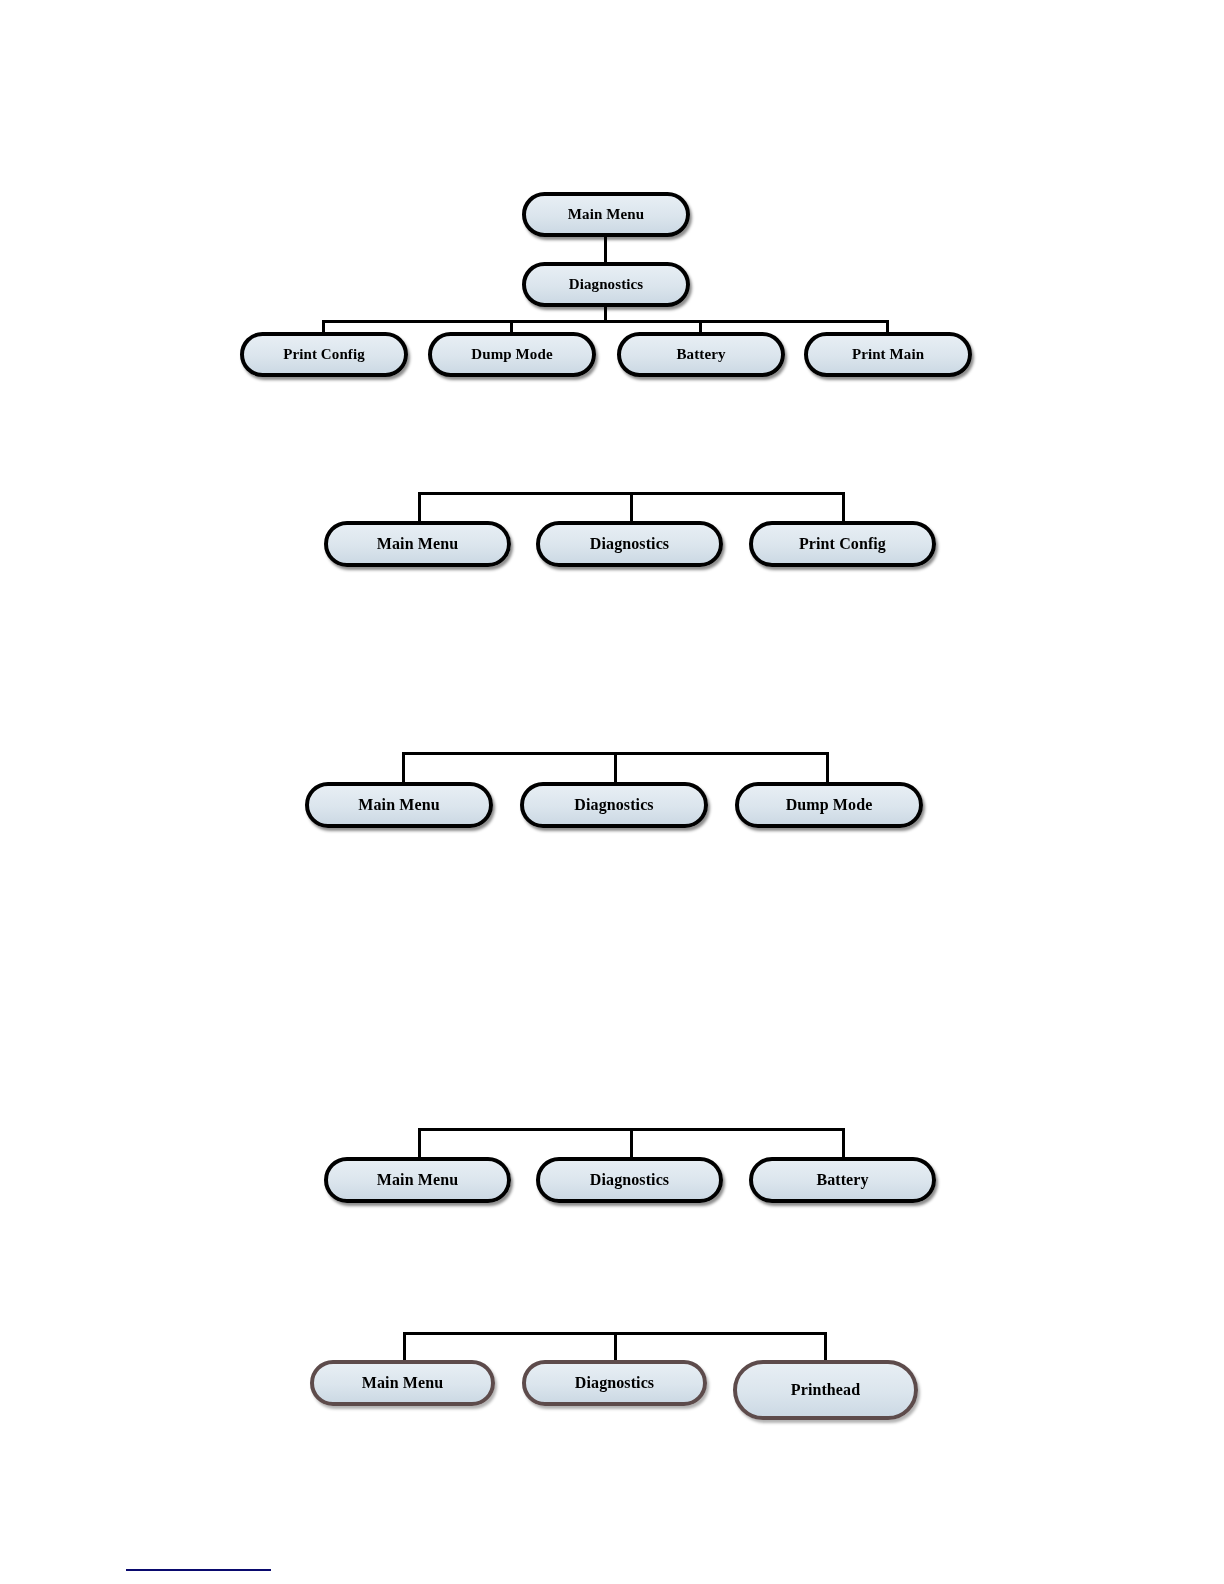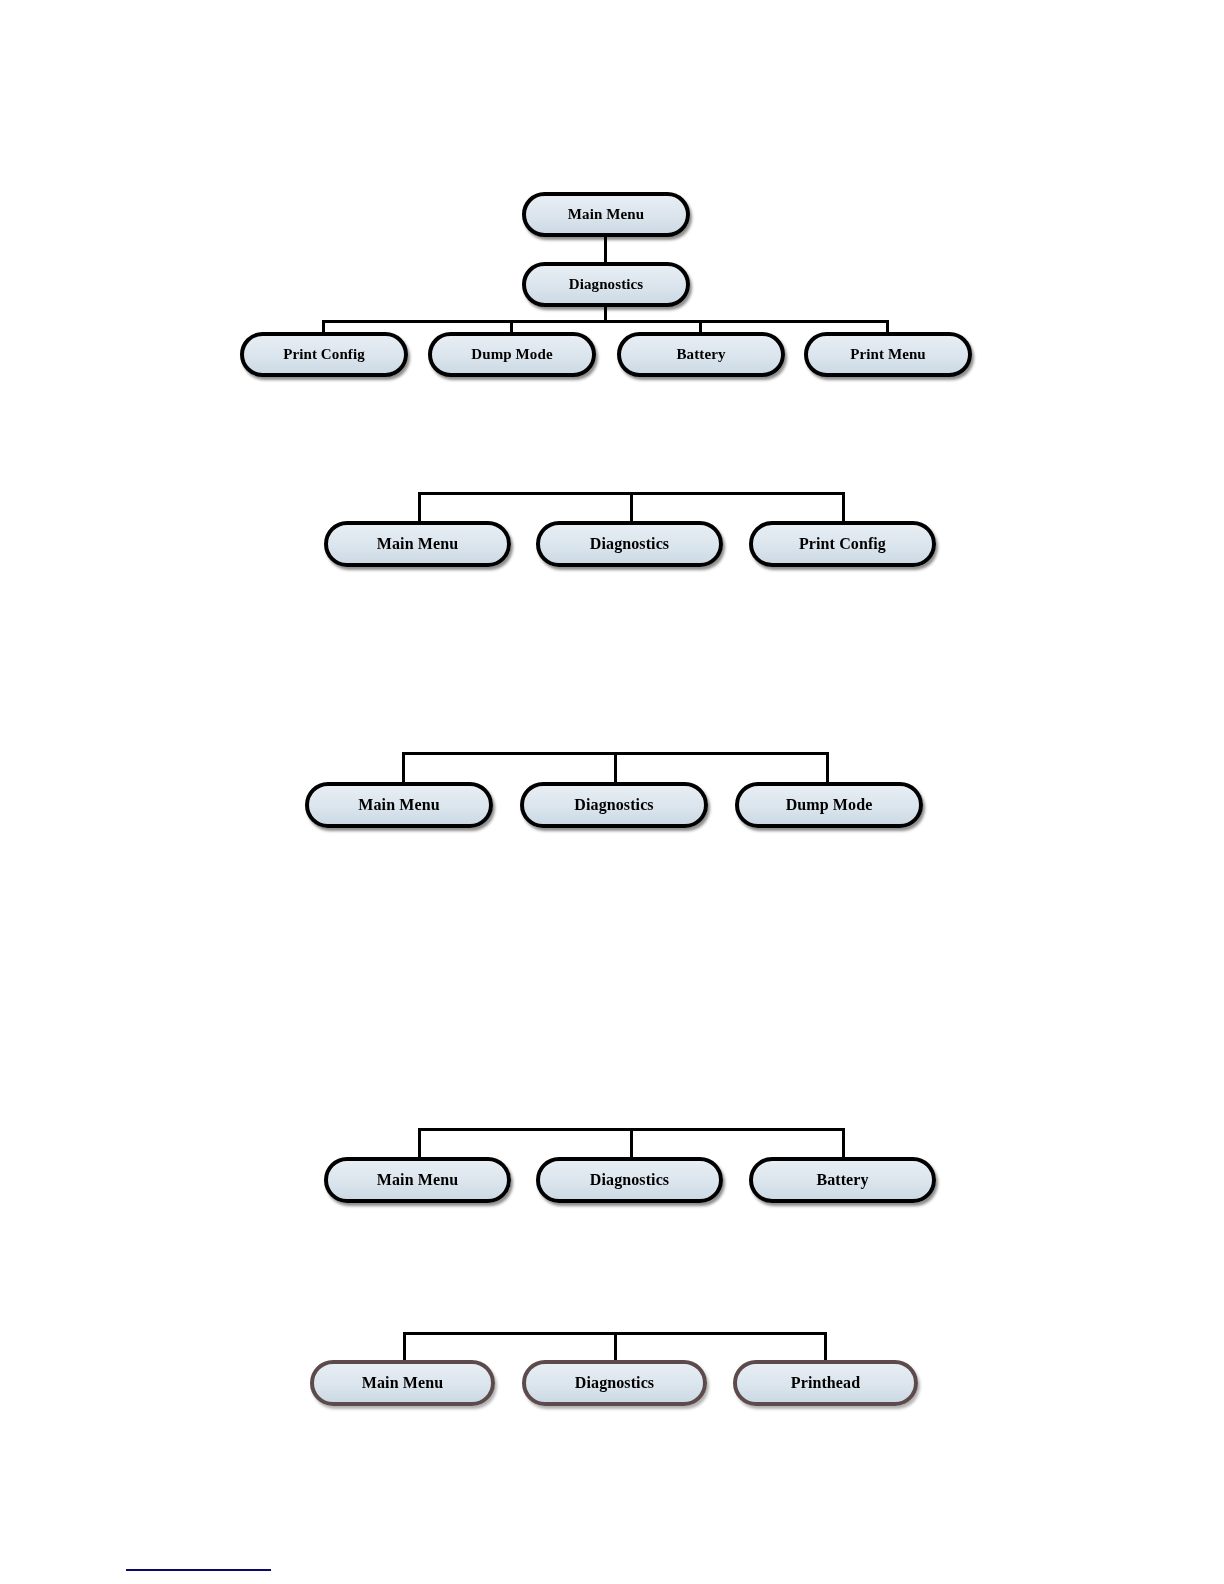--- a/index.html
+++ b/index.html
@@ -106,21 +106,21 @@
     <div class="node" style="left:240px; top:332px; width:168px; height:45px; font-size:15px;">
       <span class="label">Print Config</span>
     </div>
     <div class="node" style="left:428px; top:332px; width:168px; height:45px; font-size:15px;">
       <span class="label">Dump Mode</span>
     </div>
     <div class="node" style="left:617px; top:332px; width:168px; height:45px; font-size:15px;">
       <span class="label">Battery</span>
     </div>
     <div class="node" style="left:804px; top:332px; width:168px; height:45px; font-size:15px;">
-      <span class="label">Print Menu</span>
+      <span class="label">Print Main</span>
     </div>
   </div>
 
   <div class="diagram" style="left:0; top:0; width:1224px; height:600px;">
 
     <div class="conn-h" style="left:418px; top:492px; width:427px;"></div>
     <div class="conn-v" style="left:418px; top:492px; height:30px;"></div>
     <div class="conn-v" style="left:630px; top:492px; height:30px;"></div>
     <div class="conn-v" style="left:842px; top:492px; height:30px;"></div>
 
@@ -177,20 +177,20 @@
     <div class="conn-v" style="left:403px; top:1332px; height:29px;"></div>
     <div class="conn-v" style="left:614px; top:1332px; height:29px;"></div>
     <div class="conn-v" style="left:824px; top:1332px; height:29px;"></div>
 
     <div class="node muted-border" style="left:310px; top:1360px; width:185px; height:46px; font-size:16px;">
       <span class="label">Main Menu</span>
     </div>
     <div class="node muted-border" style="left:522px; top:1360px; width:185px; height:46px; font-size:16px;">
       <span class="label">Diagnostics</span>
     </div>
-    <div class="node muted-border" style="left:733px; top:1360px; width:185px; height:46px; font-size:16px;">
+    <div class="node muted-border" style="left:733px; top:1360px; width:185px; height:60px; font-size:16px;">
       <span class="label">Printhead</span>
     </div>
   </div>
 
   <div class="footnote-rule" style="left:126px; top:1569px; width:145px;"></div>
 
 </div>
 
 </body></html>

